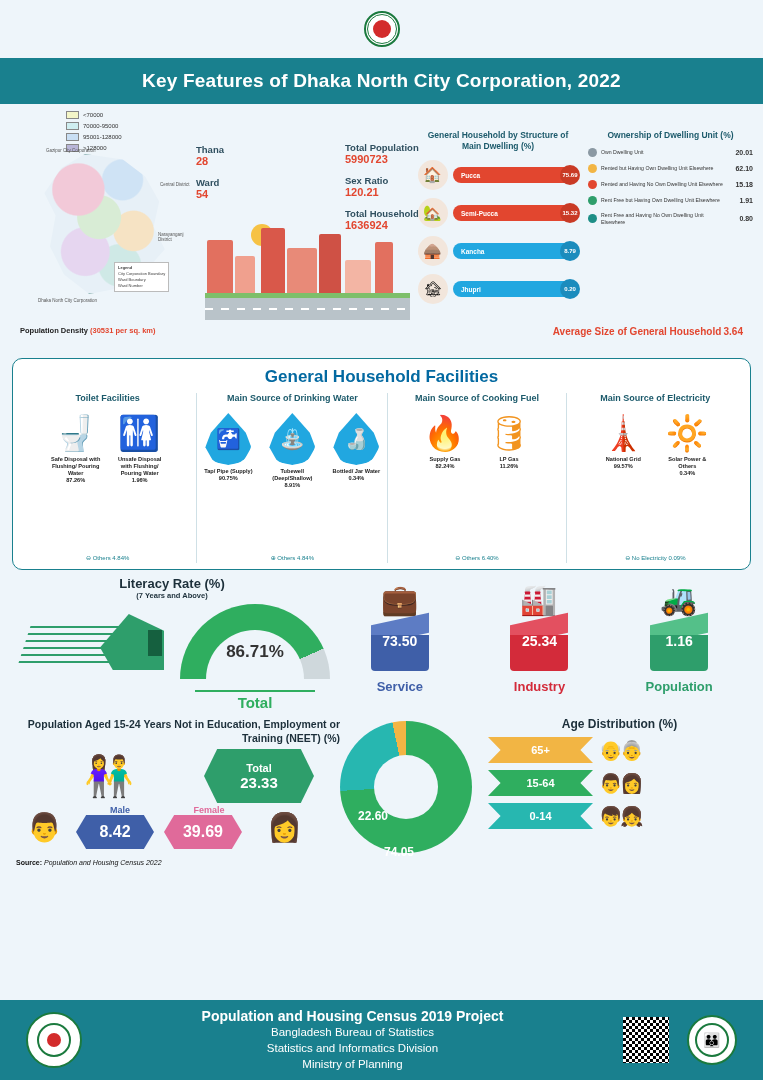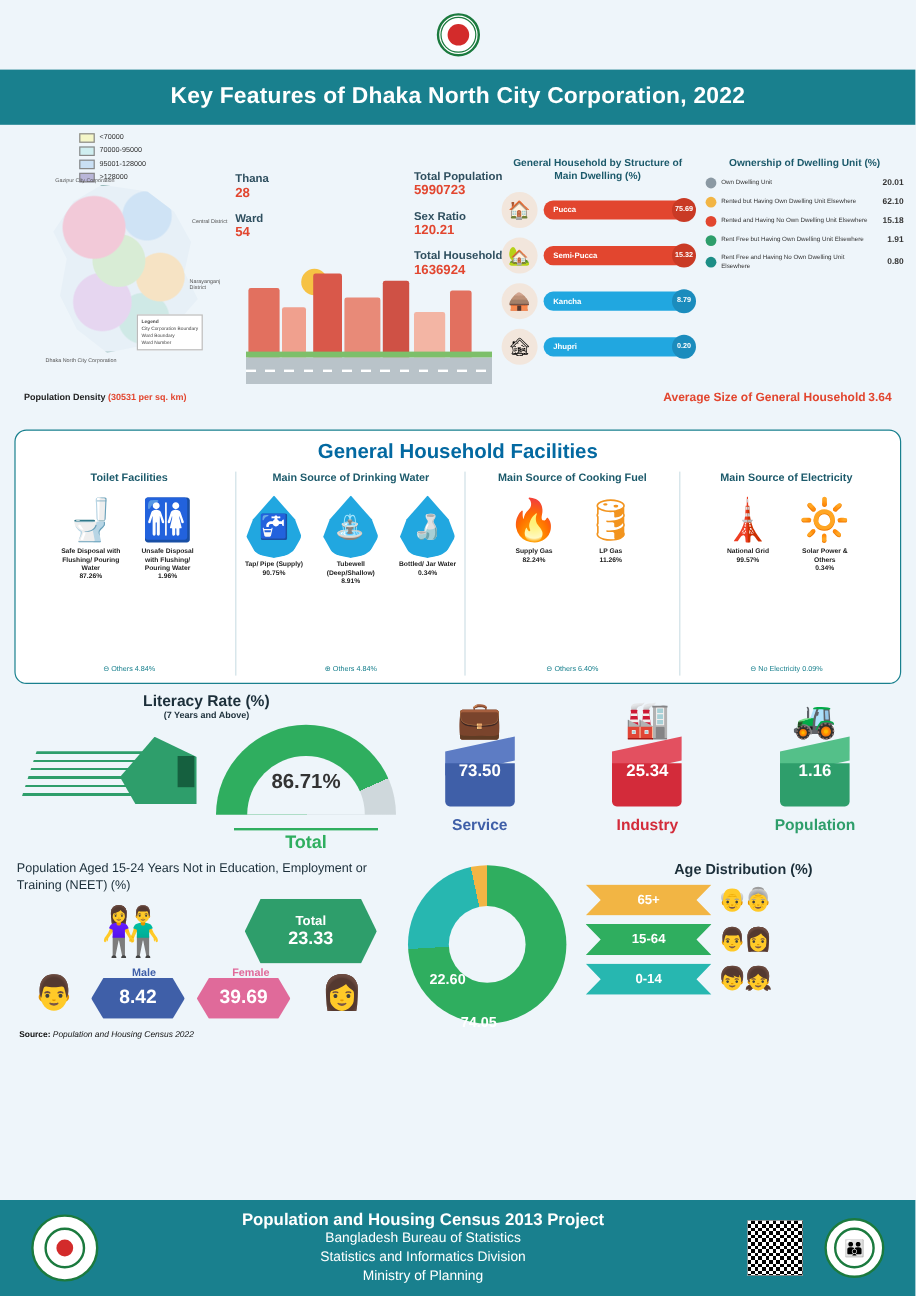--- a/index.html
+++ b/index.html
@@ -162,21 +162,21 @@
   .cube { width: 74px; height: 56px; margin: 2px auto 0 auto; position: relative; }
   .cube-top { position:absolute; top:0; left:8px; width:58px; height:20px; transform: skewY(-12deg); }
   .cube-body { position:absolute; top:16px; left:8px; width:58px; height:36px; border-radius: 0 0 4px 4px; }
   .cube-num { position: absolute; top: 14px; left: 0; width: 74px; text-align:center;
     font-size: 14px; font-weight: bold; color: #fff; z-index: 3; }
   .work-name { font-size: 13px; font-weight: bold; margin-top: 4px; }
 
   
   .sec4 { display: flex; margin-top: 6px; }
   .neet { width: 340px; padding-left: 14px; }
-  .neet h3 { text-align: left; font-size: 10.5px; font-weight: normal; color: #1c2f3a; line-height: 14px; }
+  .neet h3 { text-align: right; font-size: 10.5px; font-weight: bold; color: #1c2f3a; line-height: 14px; }
   .neet-row { display: flex; align-items: center; margin-top: 4px; }
   .hex {
     width: 110px; height: 54px; background: #2e9e6b;
     clip-path: polygon(12% 0%, 88% 0%, 100% 50%, 88% 100%, 12% 100%, 0% 50%);
     display: flex; flex-direction: column; align-items: center; justify-content: center;
     color: #fff;
   }
   .hex .lab { font-size: 11px; font-weight: bold; }
   .hex .num { font-size: 15px; font-weight: bold; }
   .hex-sm {
@@ -589,21 +589,21 @@
     <i>Population and Housing Census 2022</i>
   </div>
 
   <div class="footer">
     <div class="f-seal">
       <div style="width:34px;height:34px;border-radius:50%;border:2px solid #1b7a3e;display:flex;align-items:center;justify-content:center">
         <div style="width:14px;height:14px;border-radius:50%;background:#d32b2b"></div>
       </div>
     </div>
     <div class="f-text">
-      <div class="l1">Population and Housing Census 2013 Project</div>
+      <div class="l1">Population and Housing Census 2019 Project</div>
       <div class="l2">Bangladesh Bureau of Statistics</div>
       <div class="l3">Statistics and Informatics Division</div>
       <div class="l4">Ministry of Planning</div>
     </div>
     <div class="qr"></div>
     <div class="f-seal2">
       <div style="width:34px;height:34px;border-radius:50%;border:2px solid #1b7a3e;display:flex;align-items:center;justify-content:center;font-size:14px">👪</div>
     </div>
   </div>
 

